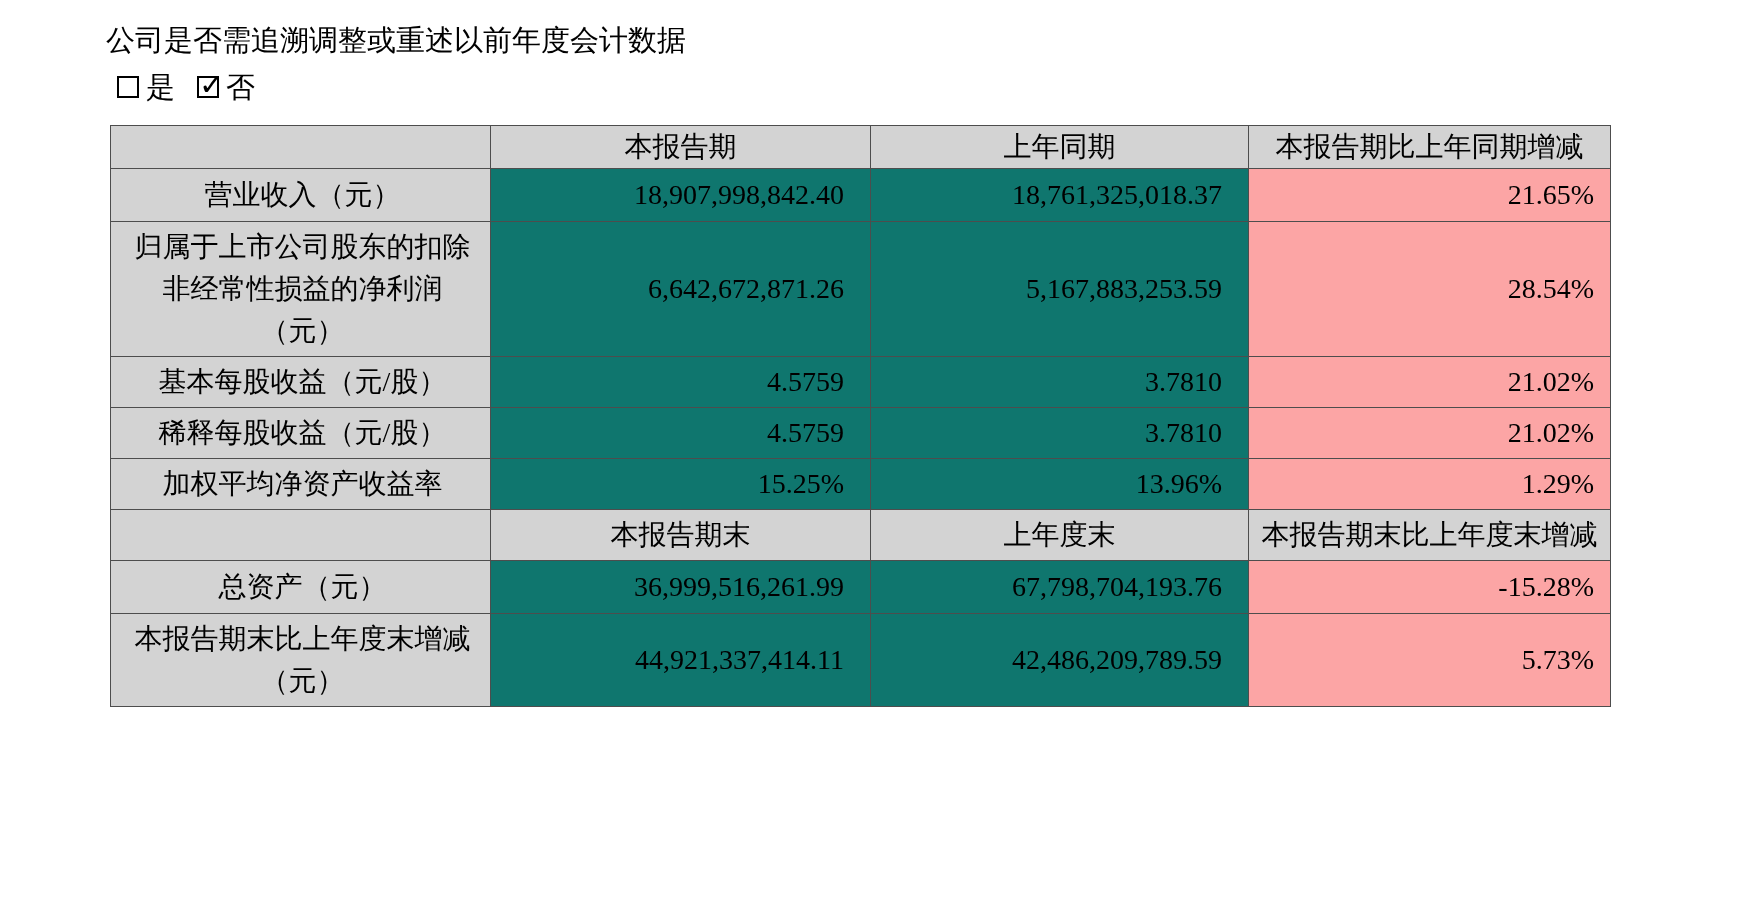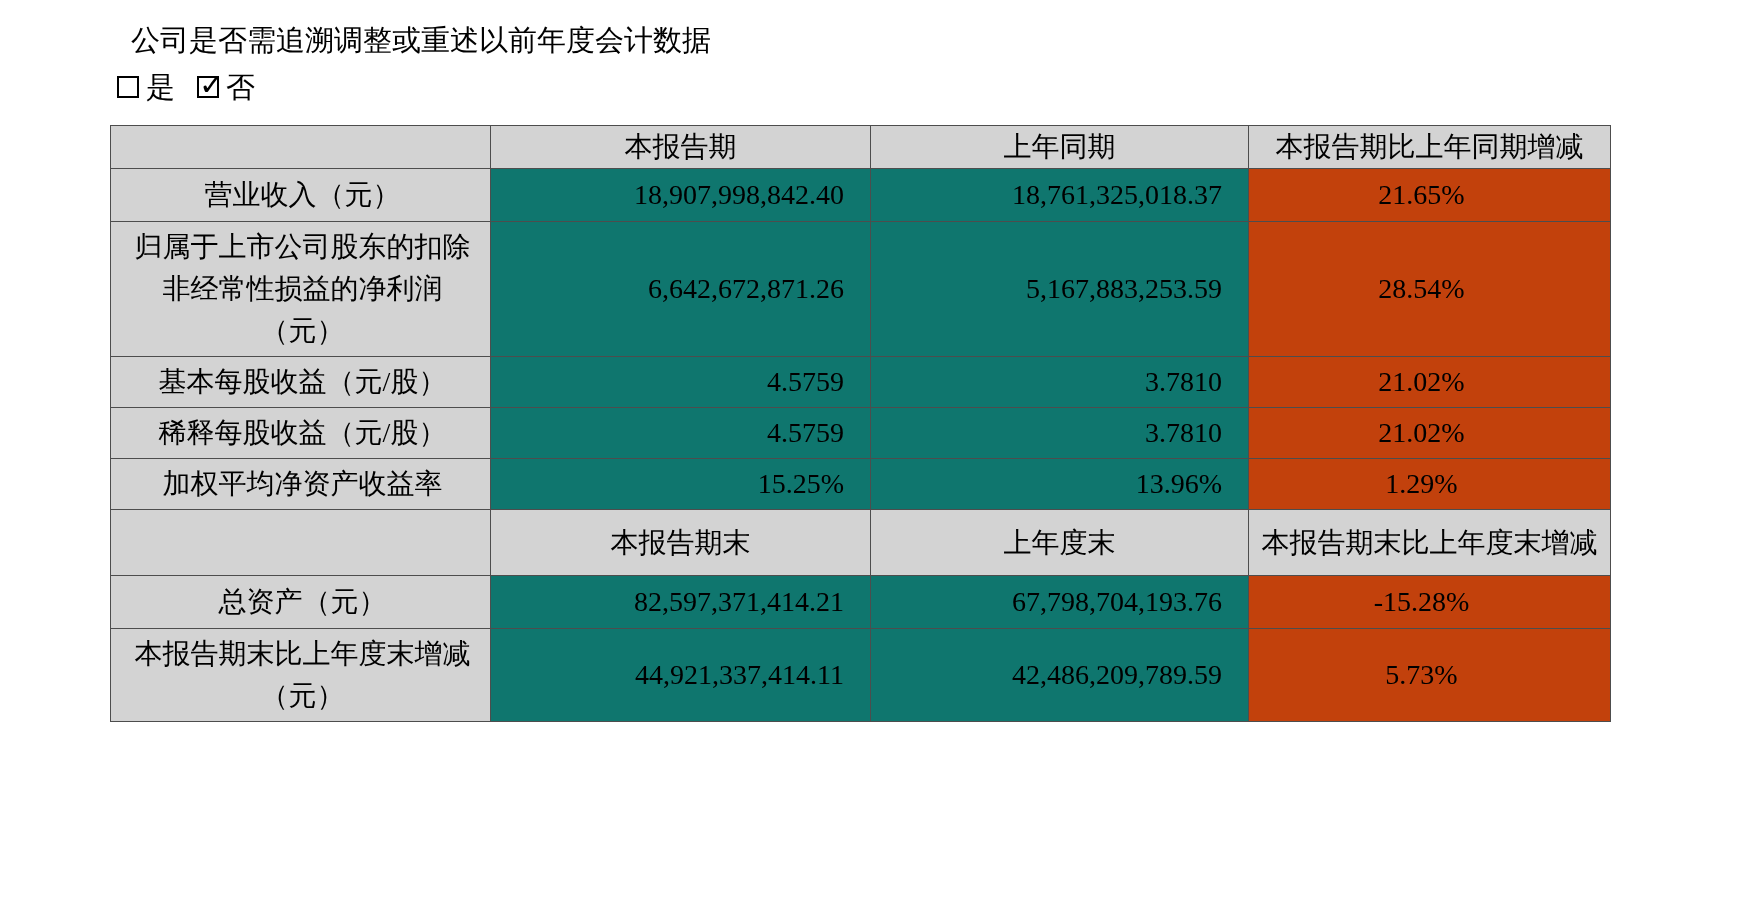--- a/index.html
+++ b/index.html
@@ -1,20 +1,20 @@
 <!DOCTYPE html>
 <html lang="zh"><head>
 <meta charset="utf-8">
 <style>
   * { margin:0; padding:0; box-sizing:border-box; }
   html,body { width:1760px; height:898px; background:#ffffff; overflow:hidden; }
   body { position:relative; font-family:"Liberation Serif","DejaVu Serif",serif; color:#000; }
 
   .intro-question {
-    position:absolute; left:131px; top:24px;
+    position:absolute; left:106px; top:24px;
     font-size:29px; line-height:32px; white-space:nowrap;
   }
 
   .answer-line {
     position:absolute; left:117px; top:70px;
     font-size:29px; line-height:34px; display:flex; align-items:center;
   }
   .checkbox {
     display:inline-block; position:relative;
     width:22px; height:22px; border:2px solid #000;
@@ -33,21 +33,21 @@
     font-size:28px;
   }
   table.fin, table.fin td { border:1px solid #4d4d4d; }
   table.fin td { vertical-align:middle; line-height:42px; overflow:hidden; }
 
   td.lbl {
     background:#d3d3d3; text-align:center;
     padding:4px 10px 4px 14px;
   }
   td.val { background:#0f766e; text-align:right; padding-right:26px; }
-  td.chg { background:#c2410c; text-align:center; padding-right:16px; }
+  td.chg { background:#fca5a5; text-align:right; padding-right:16px; }
   tr.hdr td { background:#d3d3d3; text-align:center; padding:0 4px; }
 </style>
 </head>
 <body>
 
 <div class="intro-question">公司是否需追溯调整或重述以前年度会计数据</div>
 
 <div class="answer-line">
   <span class="checkbox">
       <span class="mark"></span>
@@ -99,30 +99,30 @@
       <td class="val">3.7810</td>
       <td class="chg">21.02%</td>
     </tr>
     <tr style="height:49px">
       <td class="lbl">加权平均净资产收益率</td>
       <td class="val">15.25%</td>
       <td class="val">13.96%</td>
       <td class="chg">1.29%</td>
     </tr>
 
-    <tr class="hdr" style="height:66px">
+    <tr class="hdr" style="height:51px">
       <td class="lbl"></td>
       <td>本报告期末</td>
       <td>上年度末</td>
       <td>本报告期末比上年度末增减</td>
     </tr>
 
     <tr style="height:53px">
       <td class="lbl">总资产（元）</td>
-      <td class="val">82,597,371,414.21</td>
+      <td class="val">36,999,516,261.99</td>
       <td class="val">67,798,704,193.76</td>
       <td class="chg">-15.28%</td>
     </tr>
     <tr style="height:87px">
       <td class="lbl">本报告期末比上年度末增减（元）</td>
       <td class="val">44,921,337,414.11</td>
       <td class="val">42,486,209,789.59</td>
       <td class="chg">5.73%</td>
     </tr>
   </tbody>

